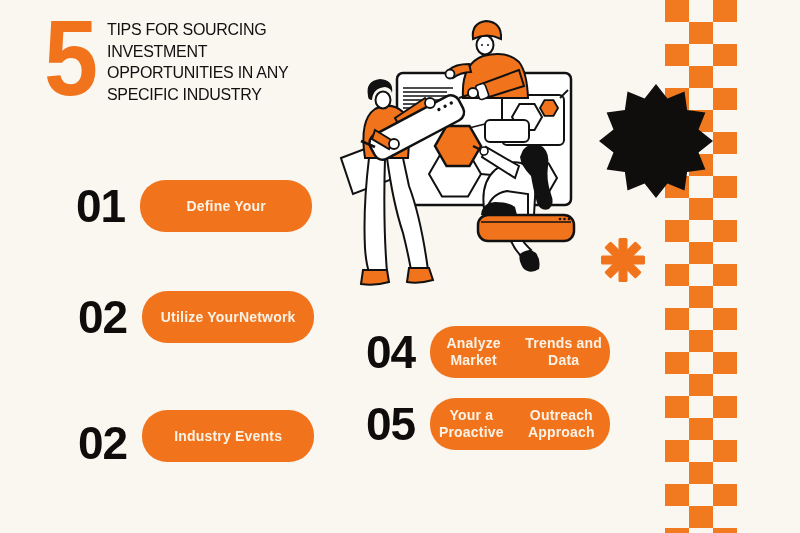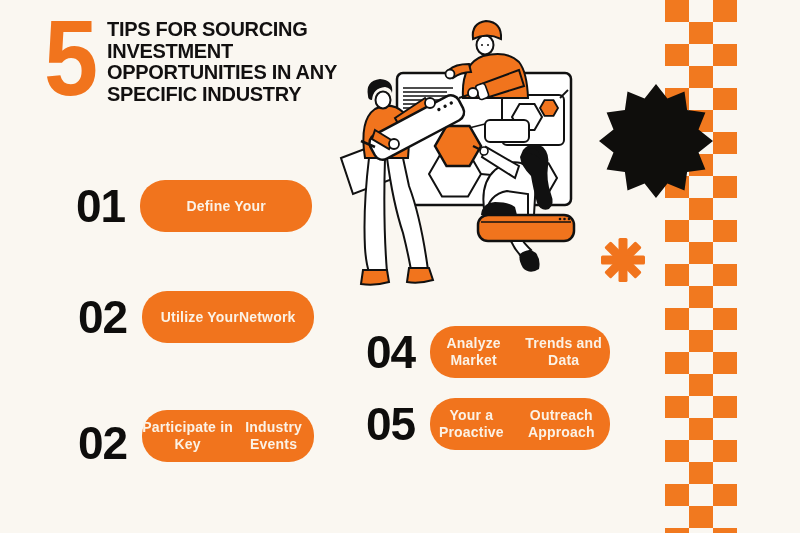--- a/index.html
+++ b/index.html
@@ -18,21 +18,21 @@
   
   .big5{
     position:absolute;left:44px;top:4px;
     font-size:108px;line-height:108px;font-weight:bold;
     color:var(--accent);
     transform:scaleX(.9);transform-origin:left top;
     font-family:"Liberation Sans",sans-serif;
   }
   .title{
     position:absolute;left:107px;top:19px;
-    font-weight:bold;font-size:20px;line-height:21.5px;
+    font-weight:normal;font-size:16px;line-height:21.5px;
     letter-spacing:-.3px;color:var(--ink);
   }
   
   .tip{position:absolute;display:flex;align-items:center;}
   .tip .num{
     font-size:46px;font-weight:bold;color:#0E0D0C;
     letter-spacing:-1px;margin-right:15px;line-height:1;
   }
   .tip.t3 .num{transform:translateY(7px);}
   .pill{
@@ -192,21 +192,20 @@
     <div class="num">02</div>
     <div class="pill w1">
       <div>Utilize Your</div>
       <div>Network</div>
     </div>
   </div>
 
   <div class="tip t3">
     <div class="num">02</div>
     <div class="pill w1">
-      <div>Participate in Key</div>
       <div>Industry Events</div>
     </div>
   </div>
 
   <div class="tip t4">
     <div class="num">04</div>
     <div class="pill w2">
       <div>Analyze Market</div>
       <div>Trends and Data</div>
     </div>

